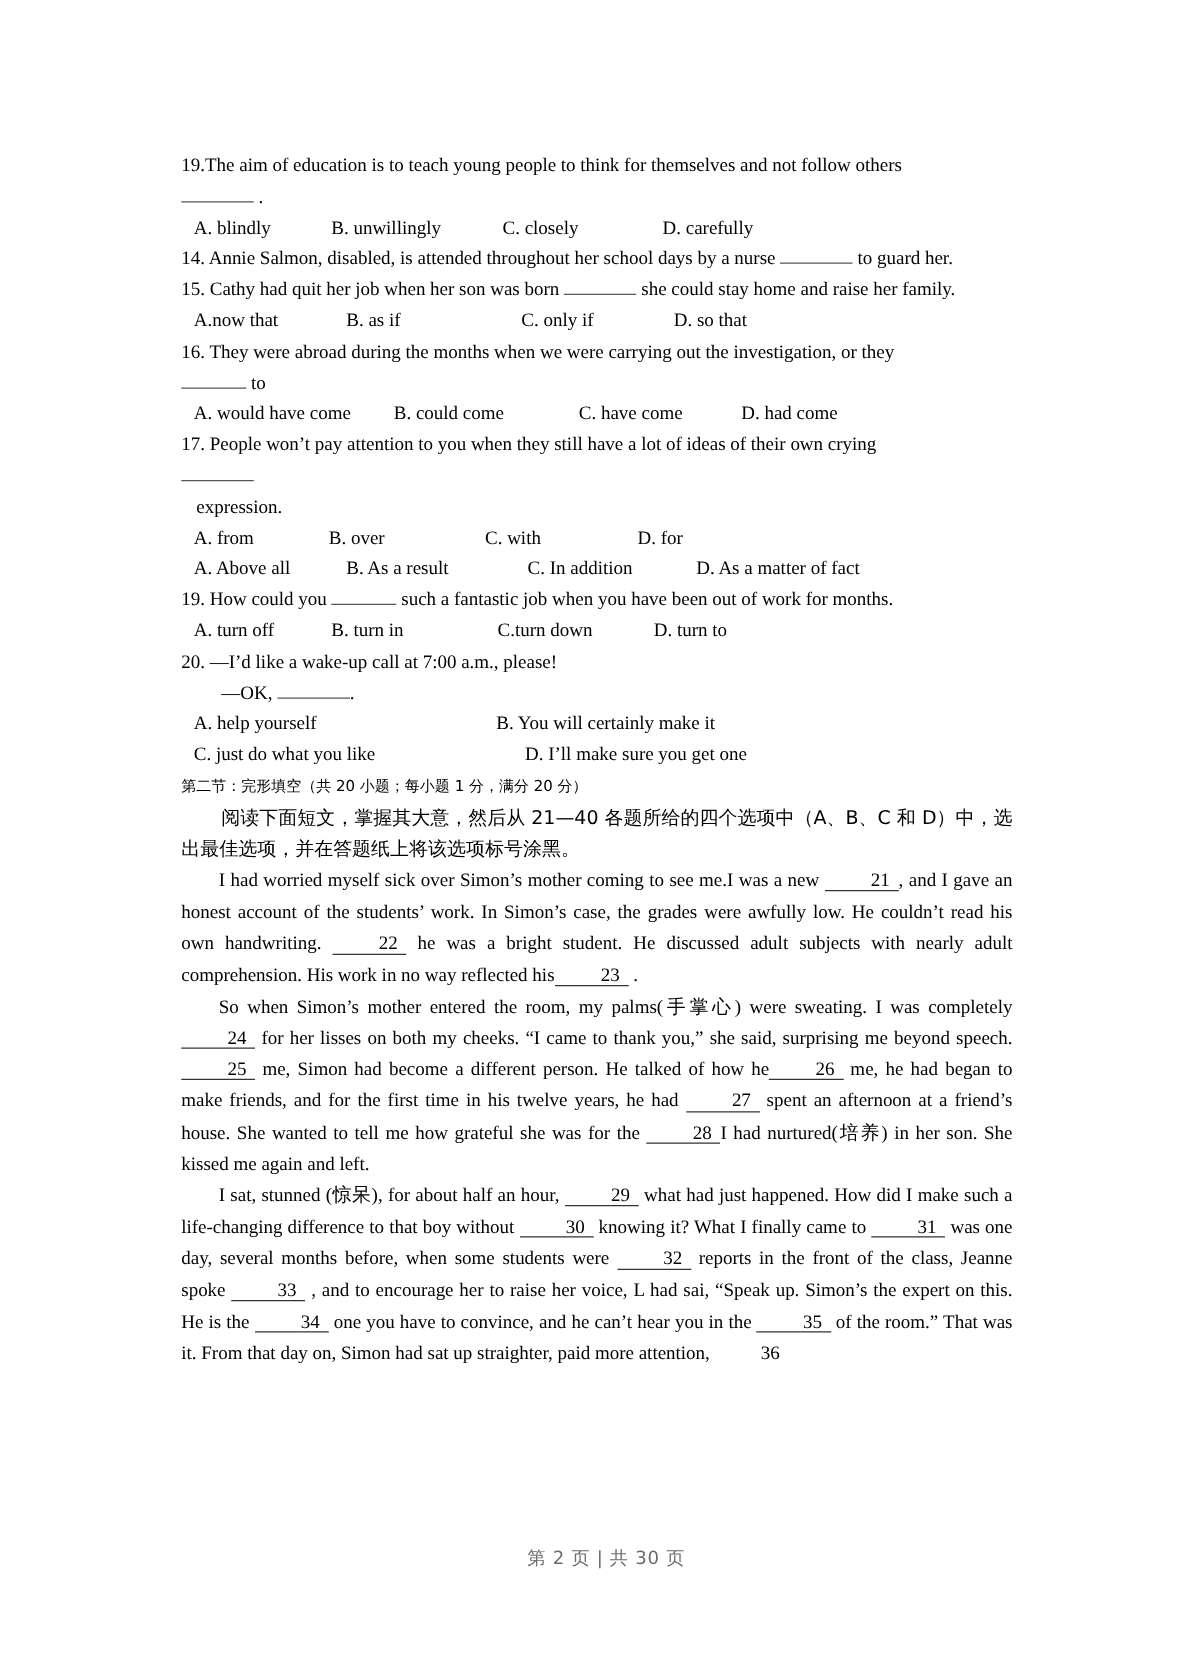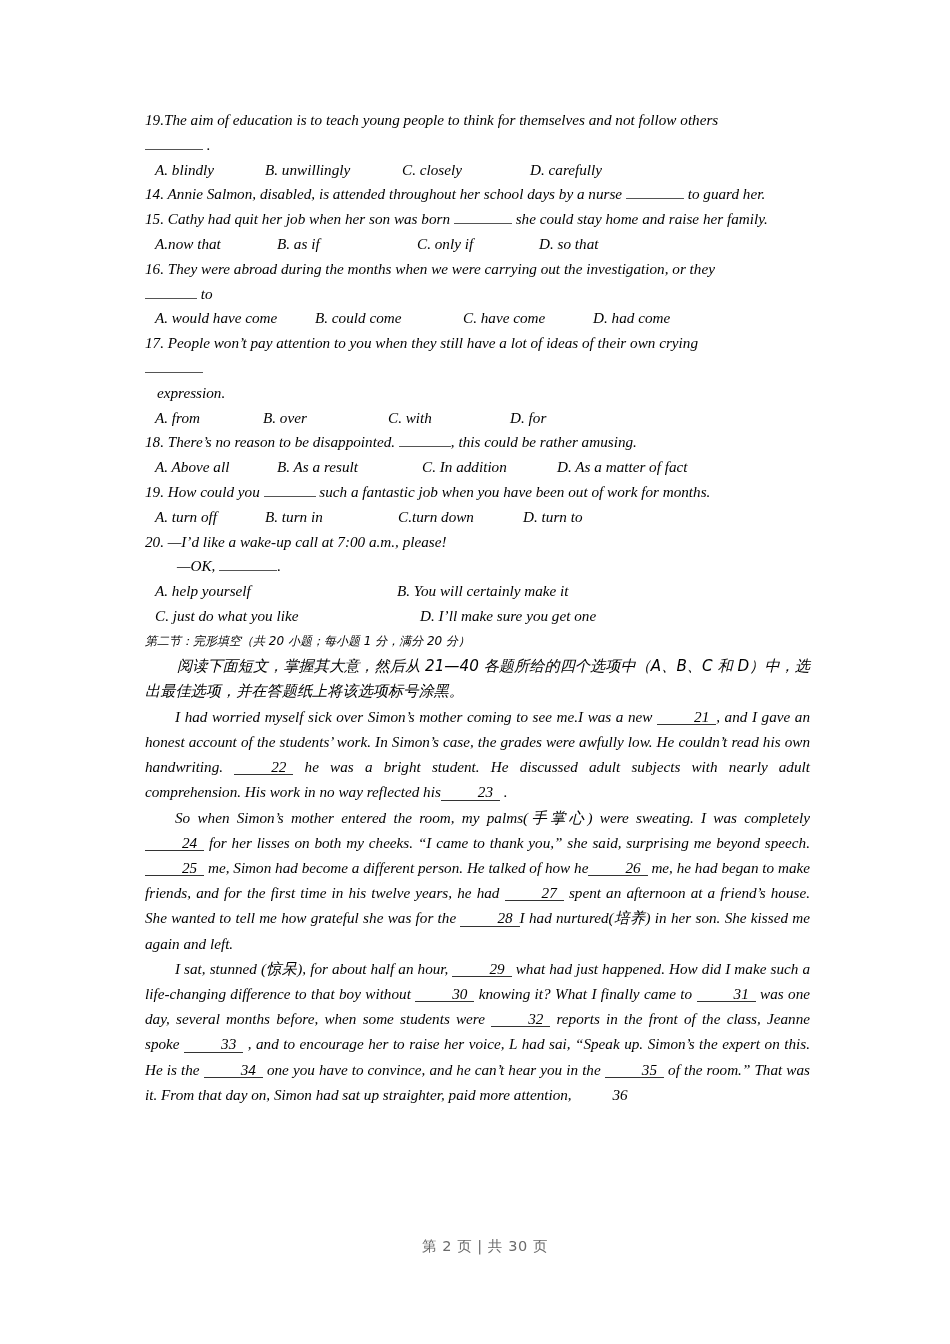--- a/index.html
+++ b/index.html
@@ -17,23 +17,22 @@
   }
   .page {
     position: absolute;
     left: 0; top: 0;
     width: 950px;
     height: 1344px;
   }
   .content {
     position: absolute;
     left: 145px;
-    top: 108px;
+    top: 121px;
     width: 665px;
-    font-style: italic;
   }
 
   
   .q-stem {
     font-size: 15.2px;
     line-height: 24.8px;
     text-align: justify;
     text-justify: inter-word;
     margin: 0;
   }
@@ -127,21 +126,20 @@
       <span class="opt" style="width:160px">A. would have come</span><span class="opt" style="width:148px">B. could come</span><span class="opt" style="width:130px">C. have come</span><span class="opt">D. had come</span>
     </p>
 
     <p class="q-stem"><span>17. People won’t pay attention to you when they still have a lot of ideas of their own crying</span></p>
     <p class="q-stem nojust"><span class="blk blk-md"></span></p>
     <p class="q-stem nojust" style="padding-left:12px"><span>expression.</span></p>
     <p class="opt-row">
       <span class="opt" style="width:108px">A. from</span><span class="opt" style="width:125px">B. over</span><span class="opt" style="width:122px">C. with</span><span class="opt">D. for</span>
     </p>
 
-    <p class="q-stem nojust"><span>18. There’s no reason to be disappointed. </span><span class="blk blk-sm"></span><span>, this could be rather amusing.</span></p>
     <p class="opt-row">
       <span class="opt" style="width:122px">A. Above all</span><span class="opt" style="width:145px">B. As a result</span><span class="opt" style="width:135px">C. In addition</span><span class="opt">D. As a matter of fact</span>
     </p>
 
     <p class="q-stem nojust"><span>19. How could you </span><span class="blk blk-sm"></span><span> such a fantastic job when you have been out of work for months.</span></p>
     <p class="opt-row">
       <span class="opt" style="width:110px">A. turn off</span><span class="opt" style="width:133px">B. turn in</span><span class="opt" style="width:125px">C.turn down</span><span class="opt">D. turn to</span>
     </p>
 
     <p class="q-stem nojust"><span>20. —I’d like a wake-up call at 7:00 a.m., please!</span></p>

